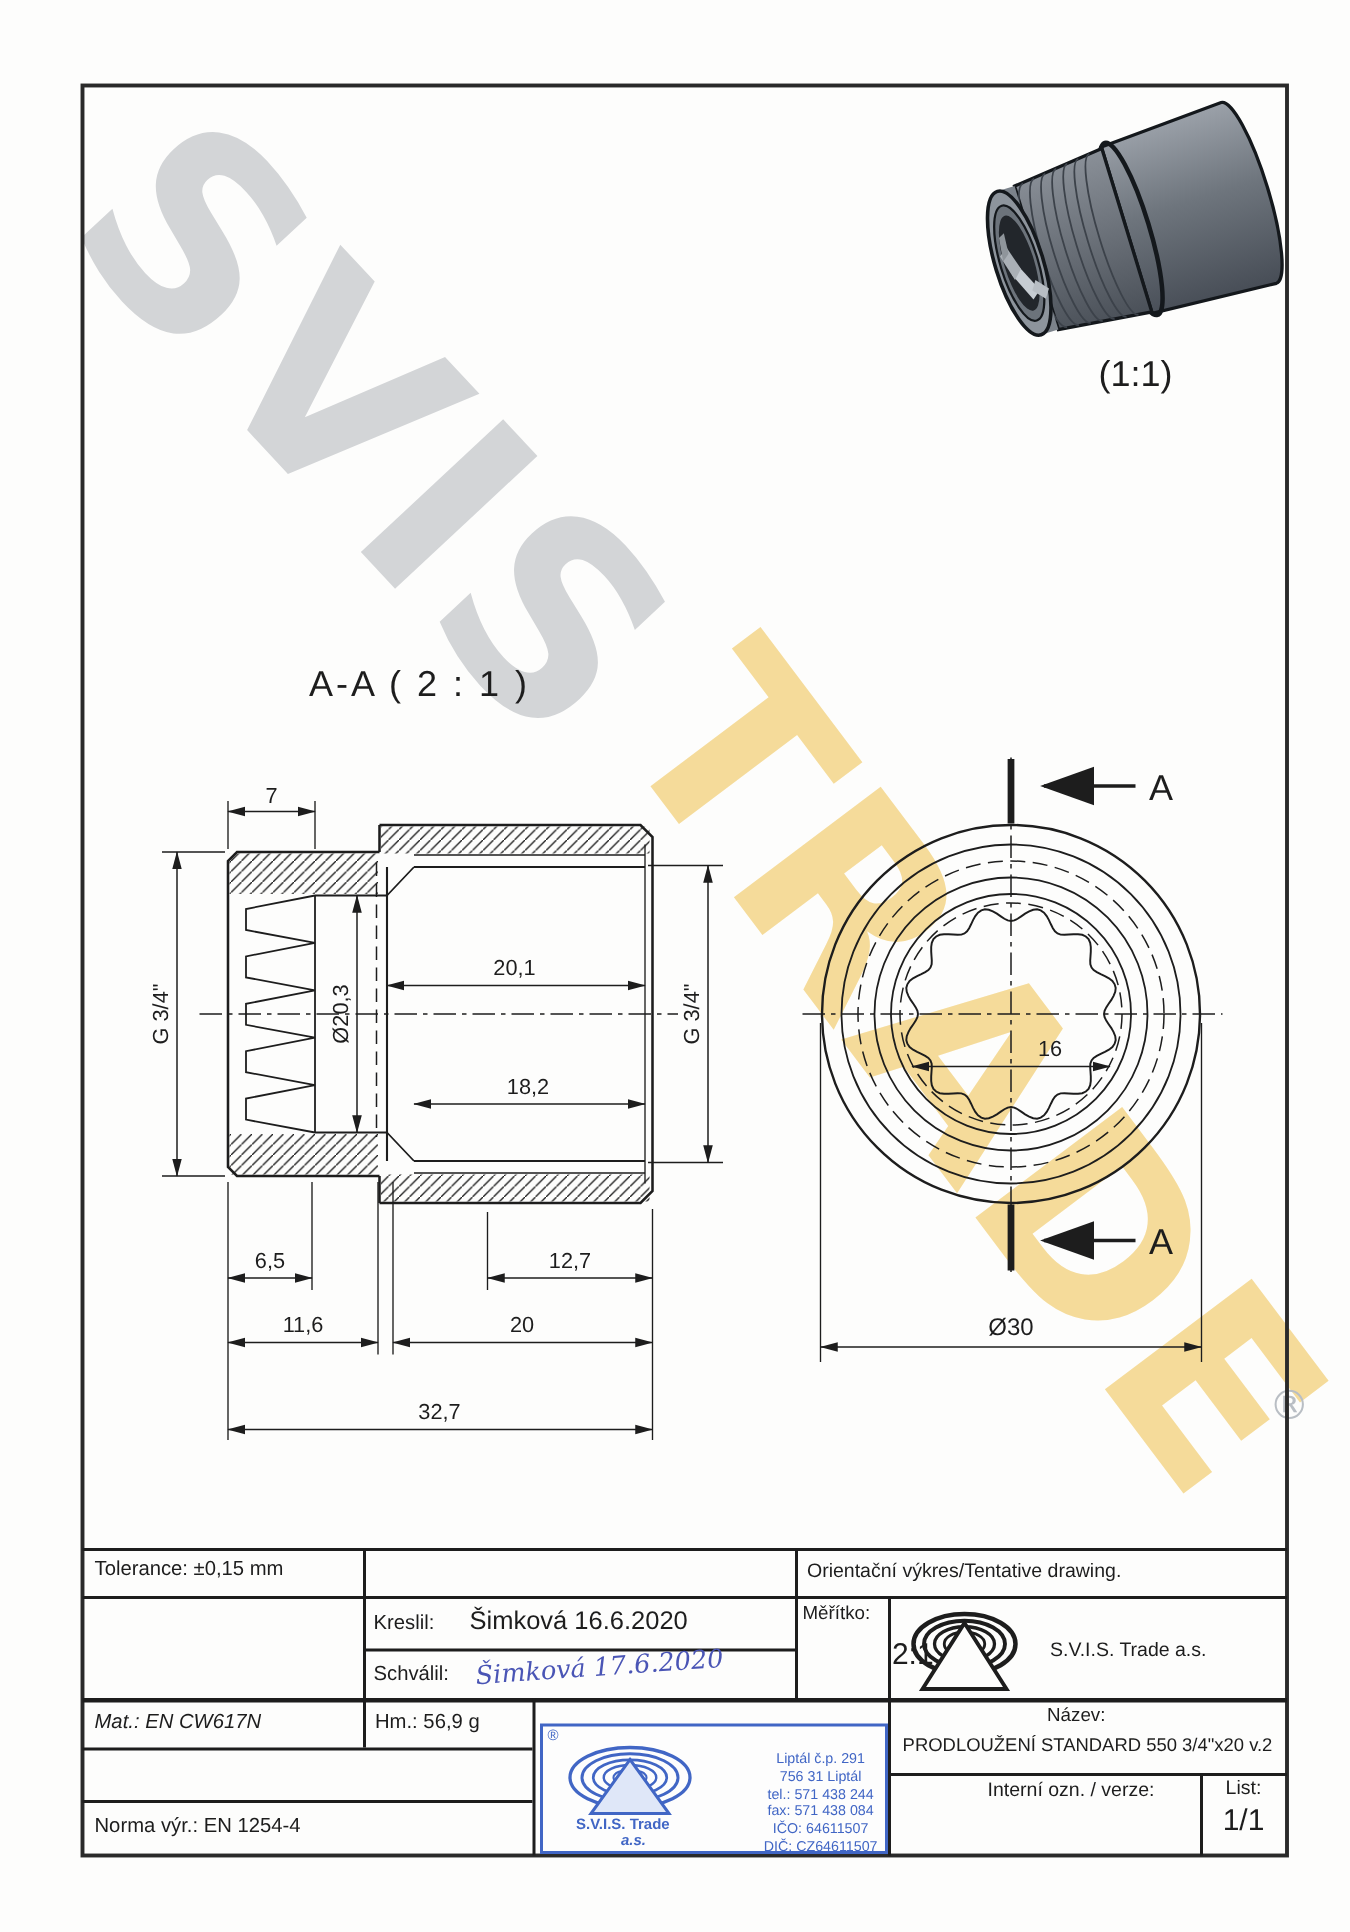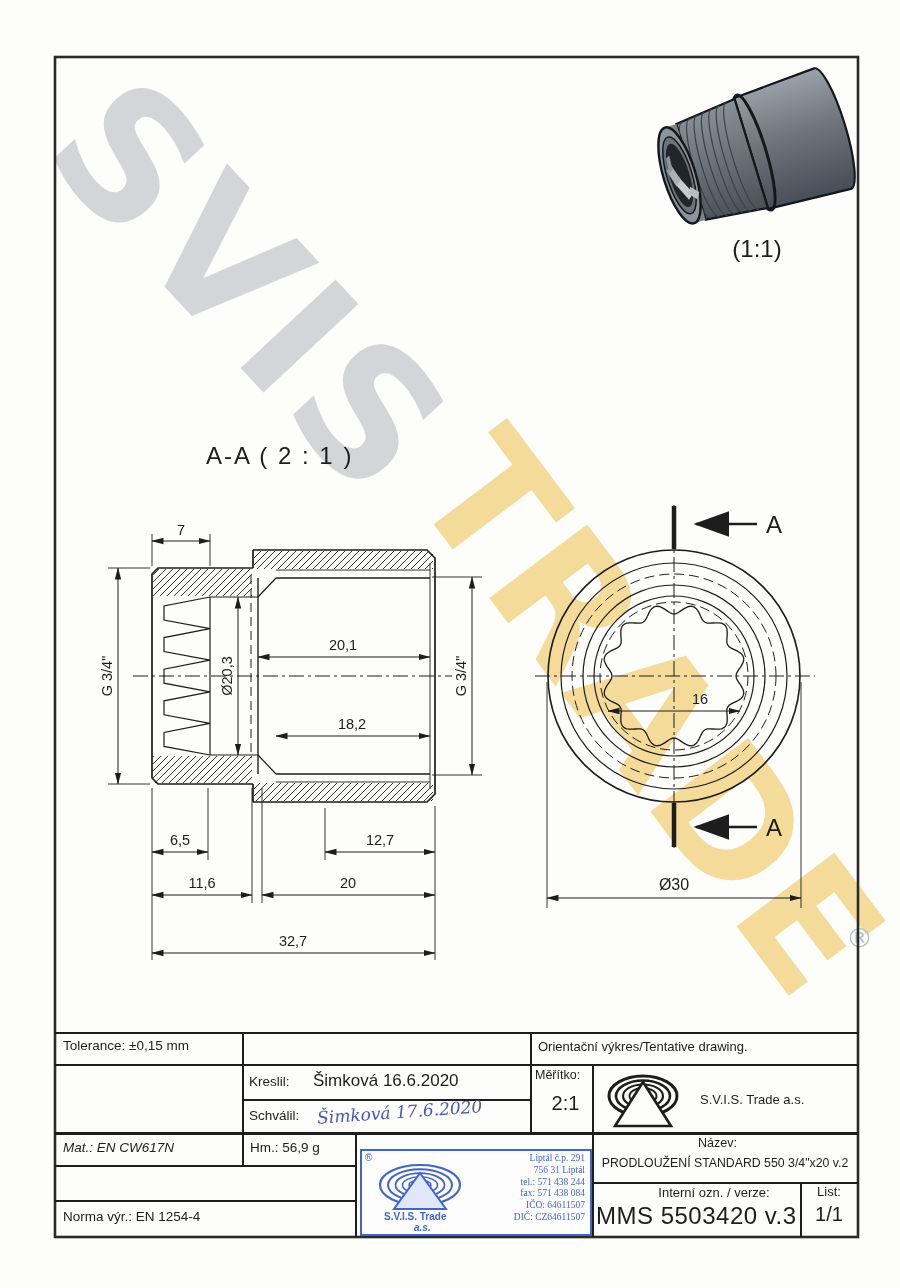--- a/index.html
+++ b/index.html
@@ -41,21 +41,21 @@
   }
   .mms{font-size:24px;letter-spacing:.5px;}
   .listval{font-size:20px;}
   
   .stamp{
     position:absolute;left:305px;top:117px;width:228px;height:83px;z-index:4;
     border:2px solid #4166c5;color:#4166c5;background:rgba(255,255,255,.25);
   }
   .stamp .reg{position:absolute;left:3px;top:1px;font-size:10px;}
   .stamp .addr{
-    position:absolute;right:5px;top:2px;text-align:right;font-size:9.5px;line-height:11.8px;font-family:Liberation Serif, serif;
+    position:absolute;right:5px;top:16px;text-align:center;font-size:9.5px;line-height:11.8px;
   }
   .stamp .sname{position:absolute;left:22px;top:60px;font-size:10px;font-weight:bold;}
   .stamp .sas{position:absolute;left:52px;top:71px;font-size:10px;font-weight:bold;font-style:italic;text-align:center;}
 </style>
 </head>
 <body>
 
 <div class="wm wm-svis">SVIS</div>
 <div class="wm wm-trade">TRADE</div>
 <div class="wm-reg">®</div>
@@ -218,42 +218,41 @@
 
   <div class="cellText" style="left:8px;top:6px;text-align:right;">Tolerance: ±0,15 mm</div>
   <div class="cellText" style="left:483px;top:7px;font-size:13px;">Orientační výkres/Tentative drawing.</div>
 
   <div class="cellText" style="left:194px;top:42px;">Kreslil:</div>
   <div class="cellText kres-val" style="left:258px;top:39px;">Šimková 16.6.2020</div>
   <div class="cellText" style="left:194px;top:76px;">Schválil:</div>
   <div class="cellText sig" style="left:262px;top:70px;">Šimková 17.6.2020</div>
 
   <div class="cellText" style="left:480px;top:36px;font-size:12.5px;">Měřítko:</div>
-  <div class="cellText big ctr" style="left:475px;top:60px;width:71px;">2:1</div>
+  <div class="cellText big ctr" style="left:475px;top:60px;width:71px;padding-left:43px;">2:1</div>
 
   <svg width="80" height="60" style="position:absolute;left:548px;top:38px;" viewBox="0 0 80 60">
     <g fill="none" stroke="#1d1d1d">
       <ellipse cx="40" cy="26" rx="34" ry="20" stroke-width="3"></ellipse>
       <ellipse cx="40" cy="26" rx="27" ry="15.5" stroke-width="2.6"></ellipse>
       <ellipse cx="40" cy="26" rx="20" ry="11.5" stroke-width="2.2"></ellipse>
       <ellipse cx="40" cy="26" rx="13.5" ry="8" stroke-width="1.9"></ellipse>
       <ellipse cx="40" cy="26" rx="8" ry="4.8" stroke-width="1.6"></ellipse>
     </g>
     <path d="M40,12 L68,56 L12,56 Z" fill="#fdfdfc" stroke="#1d1d1d" stroke-width="2.6"></path>
   </svg>
   <div class="cellText" style="left:645px;top:60px;font-size:13px;">S.V.I.S. Trade a.s.</div>
 
   <div class="cellText" style="left:8px;top:108px;font-style:italic;">Mat.: EN CW617N</div>
   <div class="cellText" style="left:195px;top:108px;">Hm.: 56,9 g</div>
   <div class="cellText" style="left:8px;top:177px;">Norma výr.: EN 1254-4</div>
 
   <div class="cellText ctr" style="left:537px;top:104px;width:251px;font-size:12.5px;">Název:</div>
   <div class="cellText ctr" style="left:537px;top:124px;width:266px;font-size:12.3px;">PRODLOUŽENÍ STANDARD 550 3/4"x20 v.2</div>
   <div class="cellText ctr" style="left:537px;top:153px;width:244px;font-size:13px;">Interní ozn. / verze:</div>
-  <div class="cellText mms" style="left:541px;top:170px;">MMS 5503420 v.3</div>
   <div class="cellText ctr" style="left:745px;top:152px;width:58px;font-size:13px;">List:</div>
   <div class="cellText ctr listval" style="left:745px;top:171px;width:58px;">1/1</div>
 
   <div class="stamp">
     <div class="reg">®</div>
     <svg width="92" height="48" style="position:absolute;left:12px;top:12px;" viewBox="0 0 92 48">
       <g fill="none" stroke="#4166c5">
         <ellipse cx="46" cy="22" rx="40" ry="20" stroke-width="2.2"></ellipse>
         <ellipse cx="46" cy="22" rx="32" ry="15.8" stroke-width="2"></ellipse>
         <ellipse cx="46" cy="22" rx="24.5" ry="11.8" stroke-width="1.8"></ellipse>

